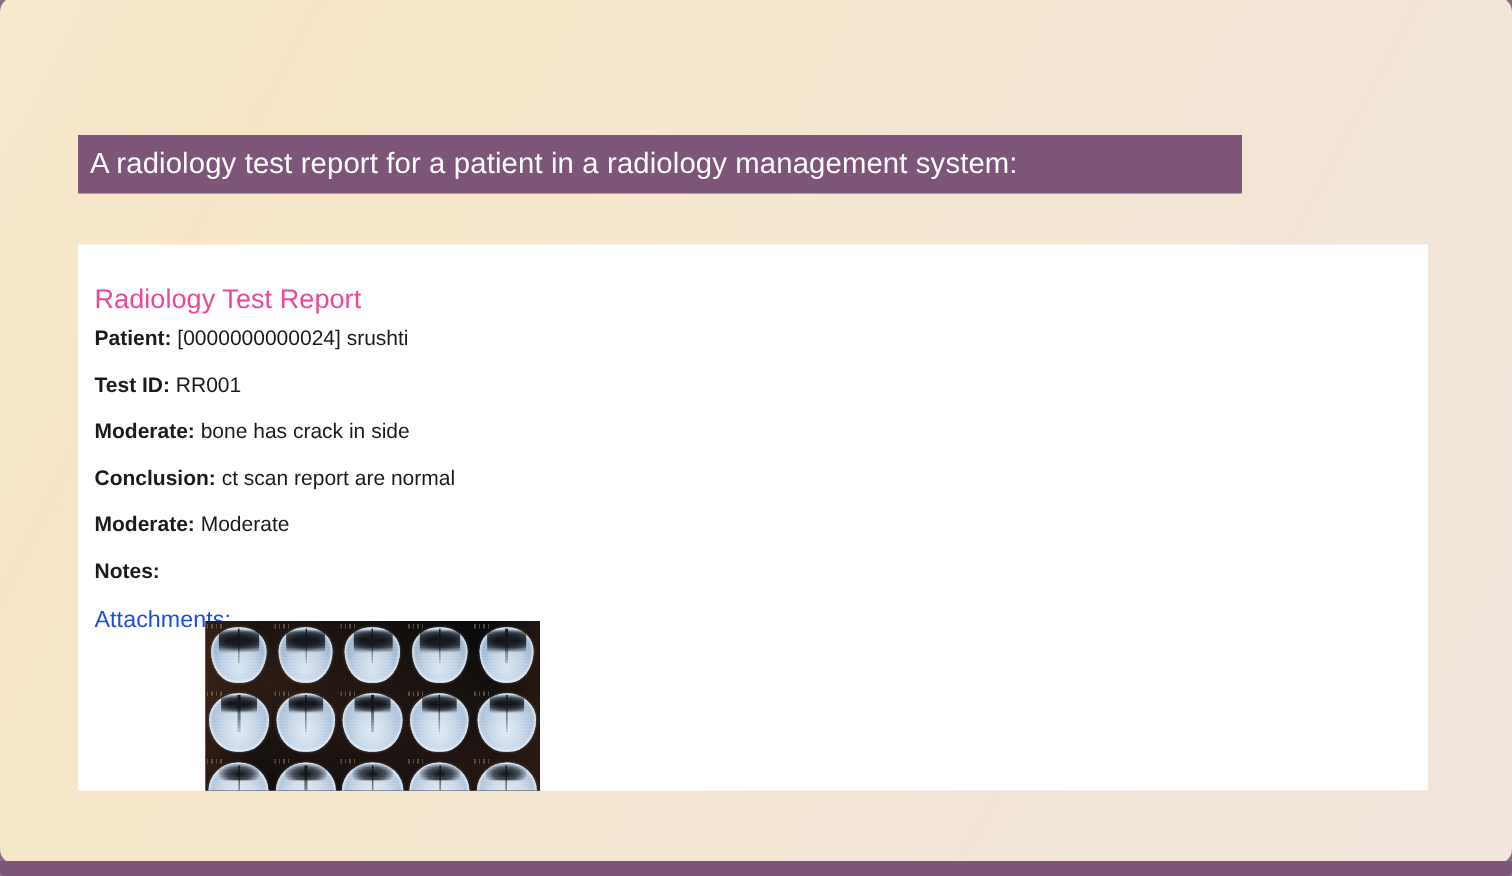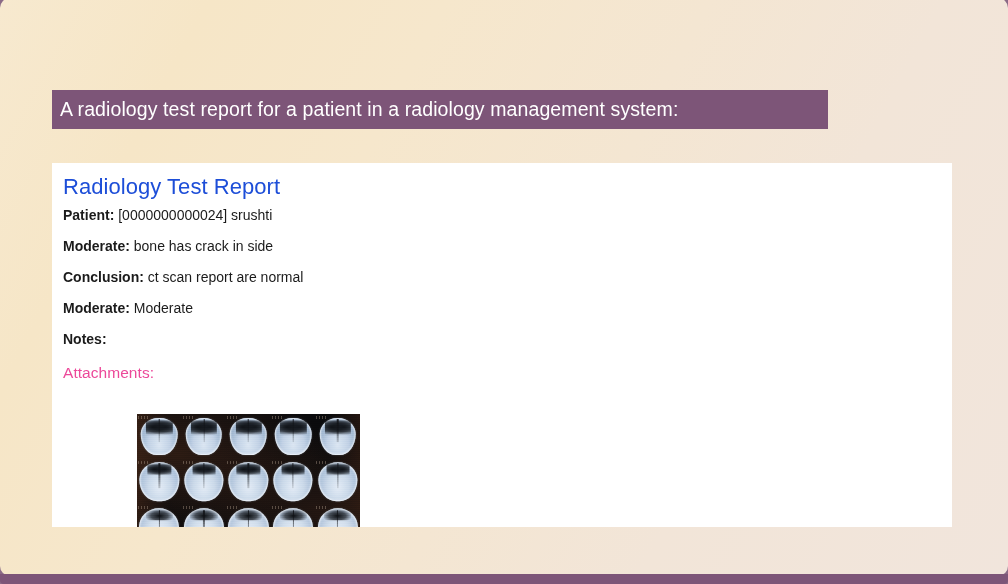--- a/index.html
+++ b/index.html
@@ -78,25 +78,25 @@
     left: 52px;
     top: 163px;
     width: 900px;
     height: 364px;
     background: #ffffff;
     overflow: hidden;
     padding: 10px 0 0 11px;
   }
 
   #report-title {
-    font-size: 22px;
+    font-size: 18px;
     font-weight: 400;
-    color: #1d4ed8;
+    color: #ec4899;
     letter-spacing: 0.05px;
-    margin: 1px 0 7px 0;
+    margin: 16px 0 7px 0;
   }
 
   .field {
     font-size: 14px;
     color: #1b1b1b;
     line-height: 1.25;
     margin: 0 0 13.5px 0;
     white-space: nowrap;
   }
 
@@ -104,21 +104,21 @@
     font-weight: bold;
   }
 
   .field .val {
     font-weight: normal;
   }
 
   #attachments-title {
     font-size: 15.5px;
     font-weight: 400;
-    color: #ec4899;
+    color: #1d4ed8;
     margin: 15px 0 0 0;
     letter-spacing: 0.05px;
   }
 
   
   #ct-wrap {
     position: absolute;
     left: 137px;
     top: 414px;
     width: 223px;
@@ -267,20 +267,24 @@
 
   <div id="card">
 
     <h1 id="report-title">Radiology Test Report</h1>
 
     <div class="field">
       <span class="lbl">Patient:</span>
       <span class="val">[0000000000024] srushti</span>
     </div>
 
+    <div class="field">
+      <span class="lbl">Test ID:</span>
+      <span class="val">RR001</span>
+    </div>
 
 
     <div class="field">
       <span class="lbl">Moderate:</span>
       <span class="val">bone has crack in side</span>
     </div>
 
     <div class="field">
       <span class="lbl">Conclusion:</span>
       <span class="val">ct scan report are normal</span>

